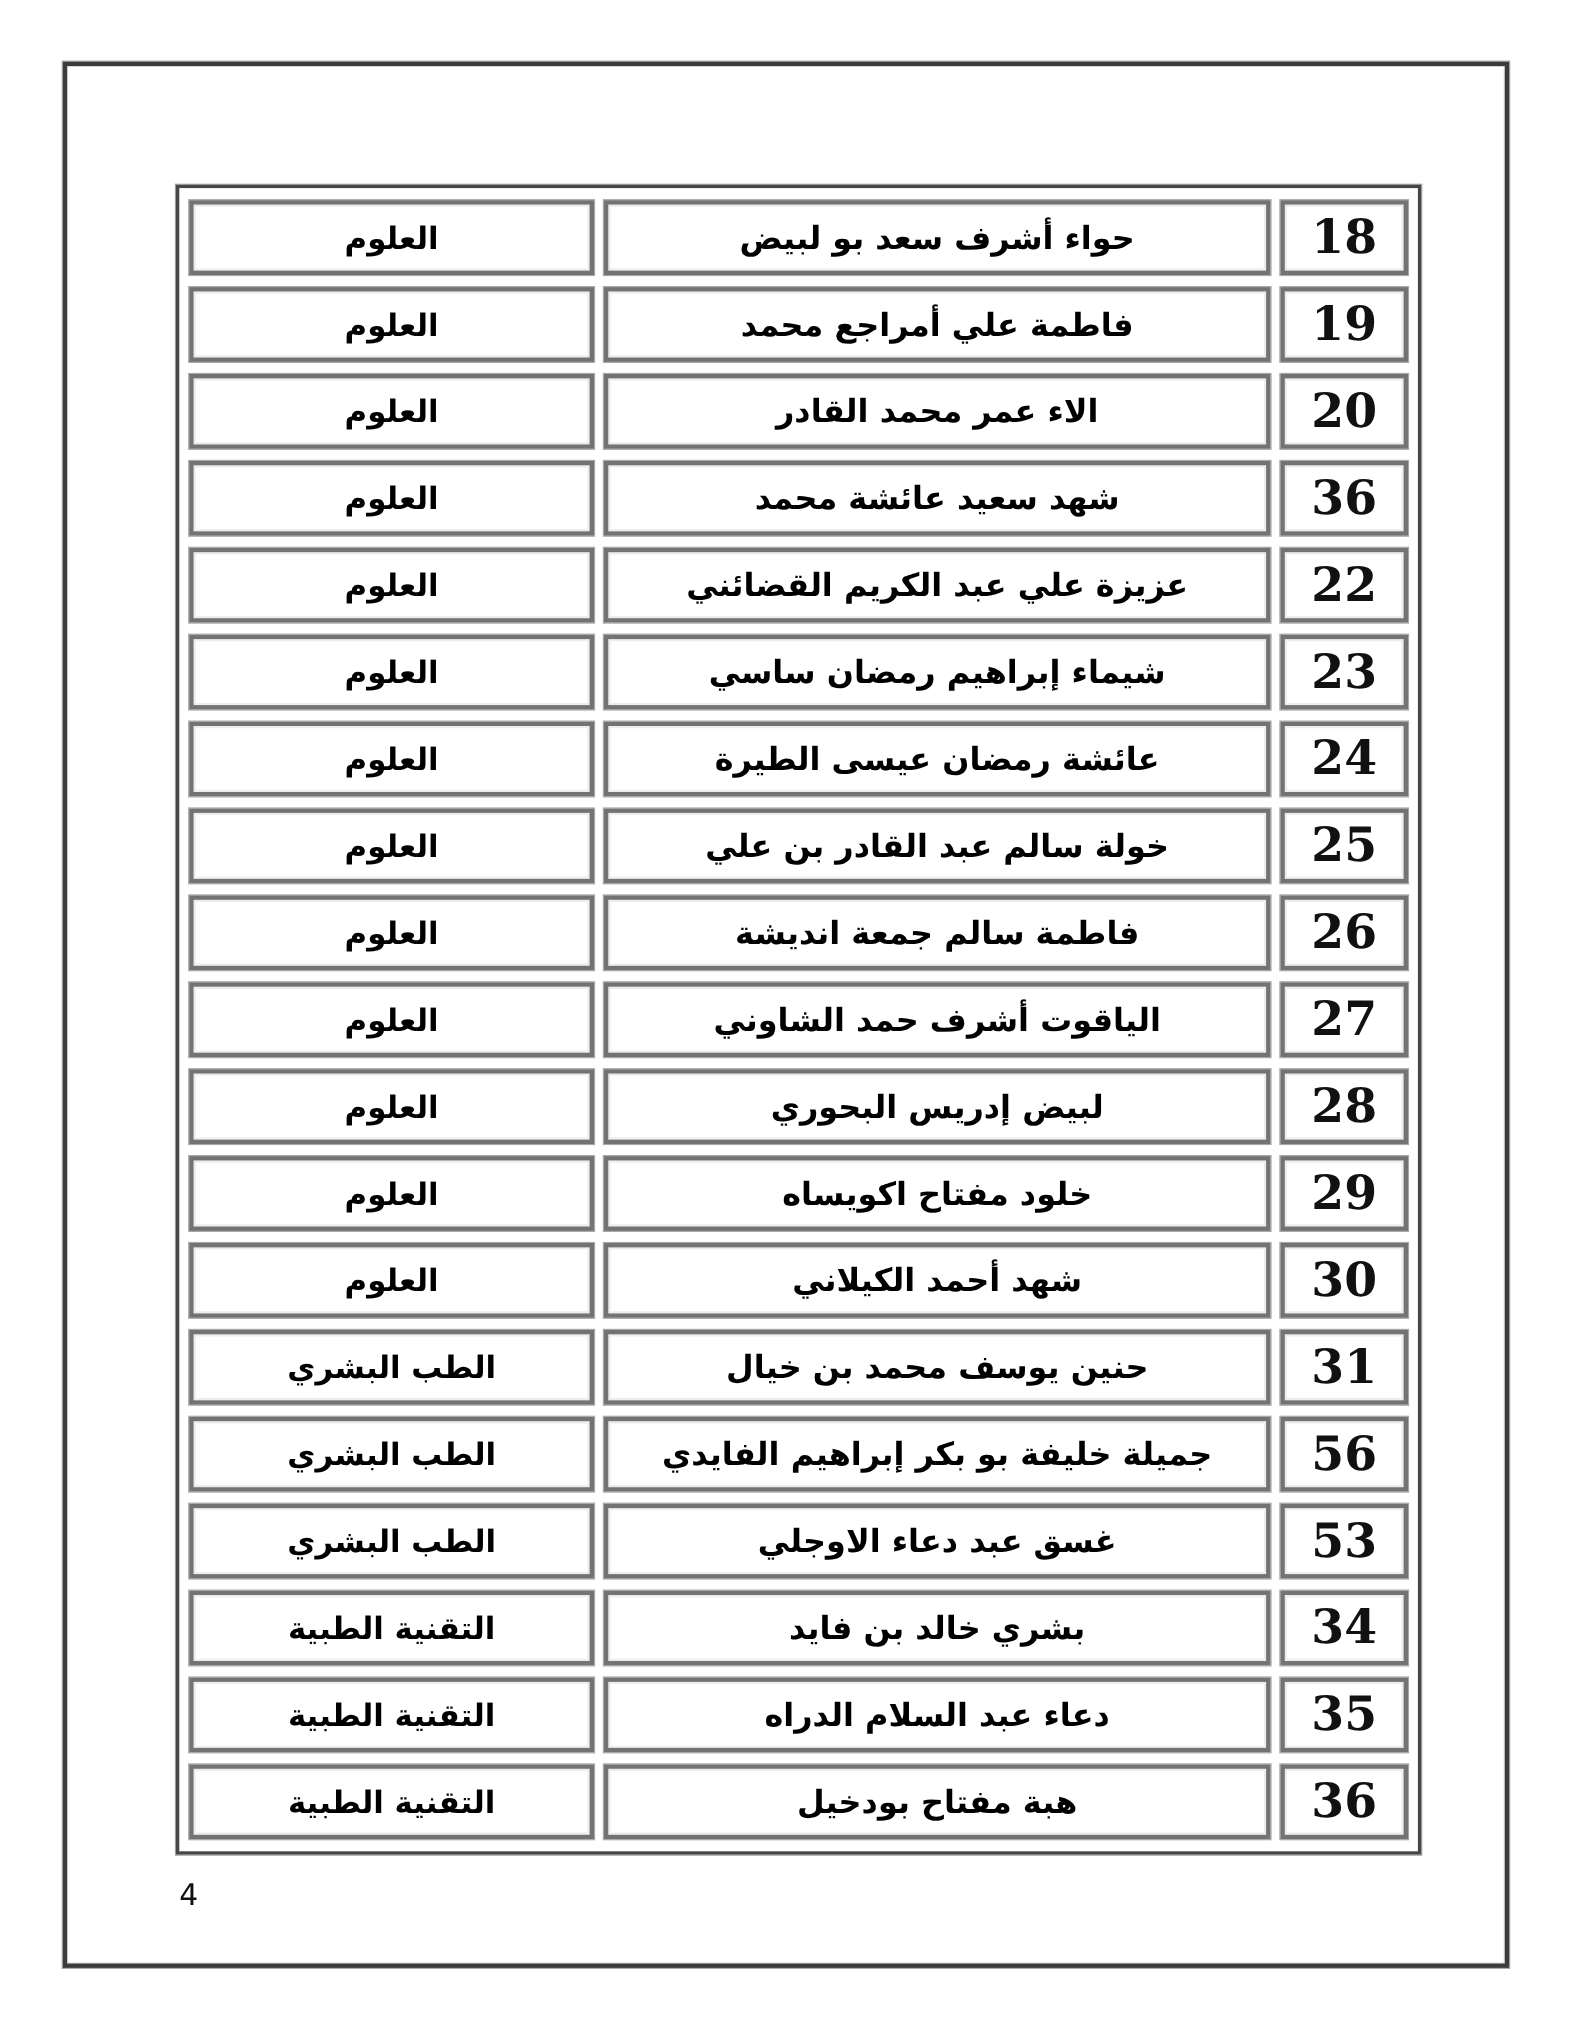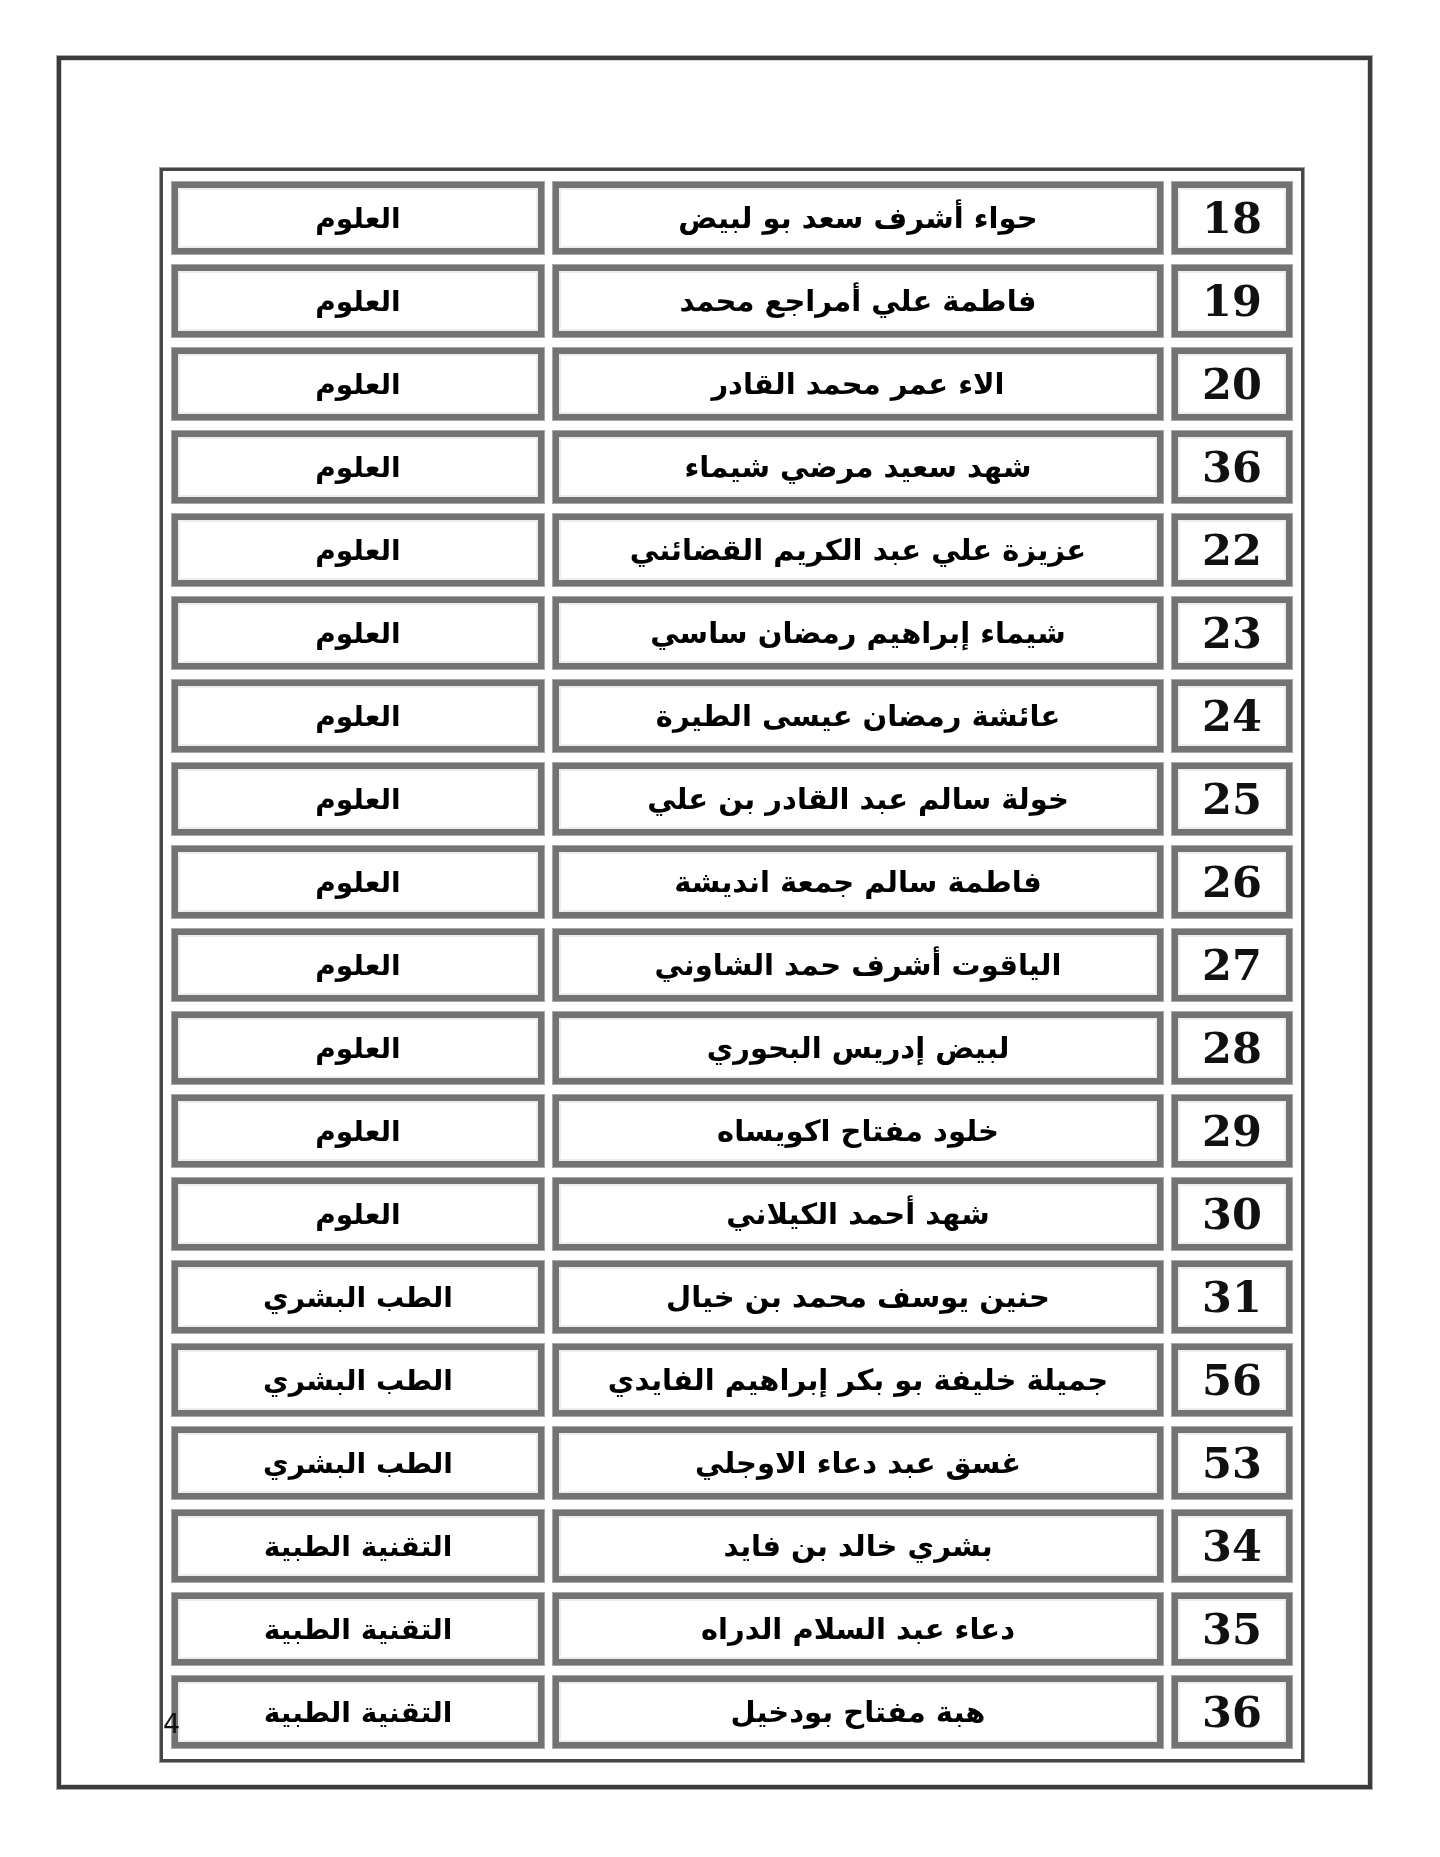--- a/index.html
+++ b/index.html
@@ -32,21 +32,21 @@
     top: 168px;
     direction: rtl;
     border-collapse: separate;
     border-spacing: 9px 11px;
     border: 3px solid #474747;
     box-shadow: 0 0 0 1px #9c9c9c;
     background: #ffffff;
   }
 
   table.doc-table td {
-    border: 6px solid #737373;
+    border: 4px solid #737373;
     box-shadow: 0 0 0 1px #a8a8a8, inset 0 0 0 2px #ededed;
     height: 60px;
     text-align: center;
     vertical-align: middle;
     background: #ffffff;
     padding: 0 10px;
     box-sizing: content-box;
   }
 
   td.col-num {
@@ -101,21 +101,21 @@
       <td class="col-name">فاطمة علي أمراجع محمد</td>
       <td class="col-fac">العلوم</td>
     </tr>
     <tr>
       <td class="col-num">20</td>
       <td class="col-name">الاء عمر محمد القادر</td>
       <td class="col-fac">العلوم</td>
     </tr>
     <tr>
       <td class="col-num">36</td>
-      <td class="col-name">شهد سعيد مرضي شيماء</td>
+      <td class="col-name">شهد سعيد عائشة محمد</td>
       <td class="col-fac">العلوم</td>
     </tr>
     <tr>
       <td class="col-num">22</td>
       <td class="col-name">عزيزة علي عبد الكريم القضائني</td>
       <td class="col-fac">العلوم</td>
     </tr>
     <tr>
       <td class="col-num">23</td>
       <td class="col-name">شيماء إبراهيم رمضان ساسي</td>

